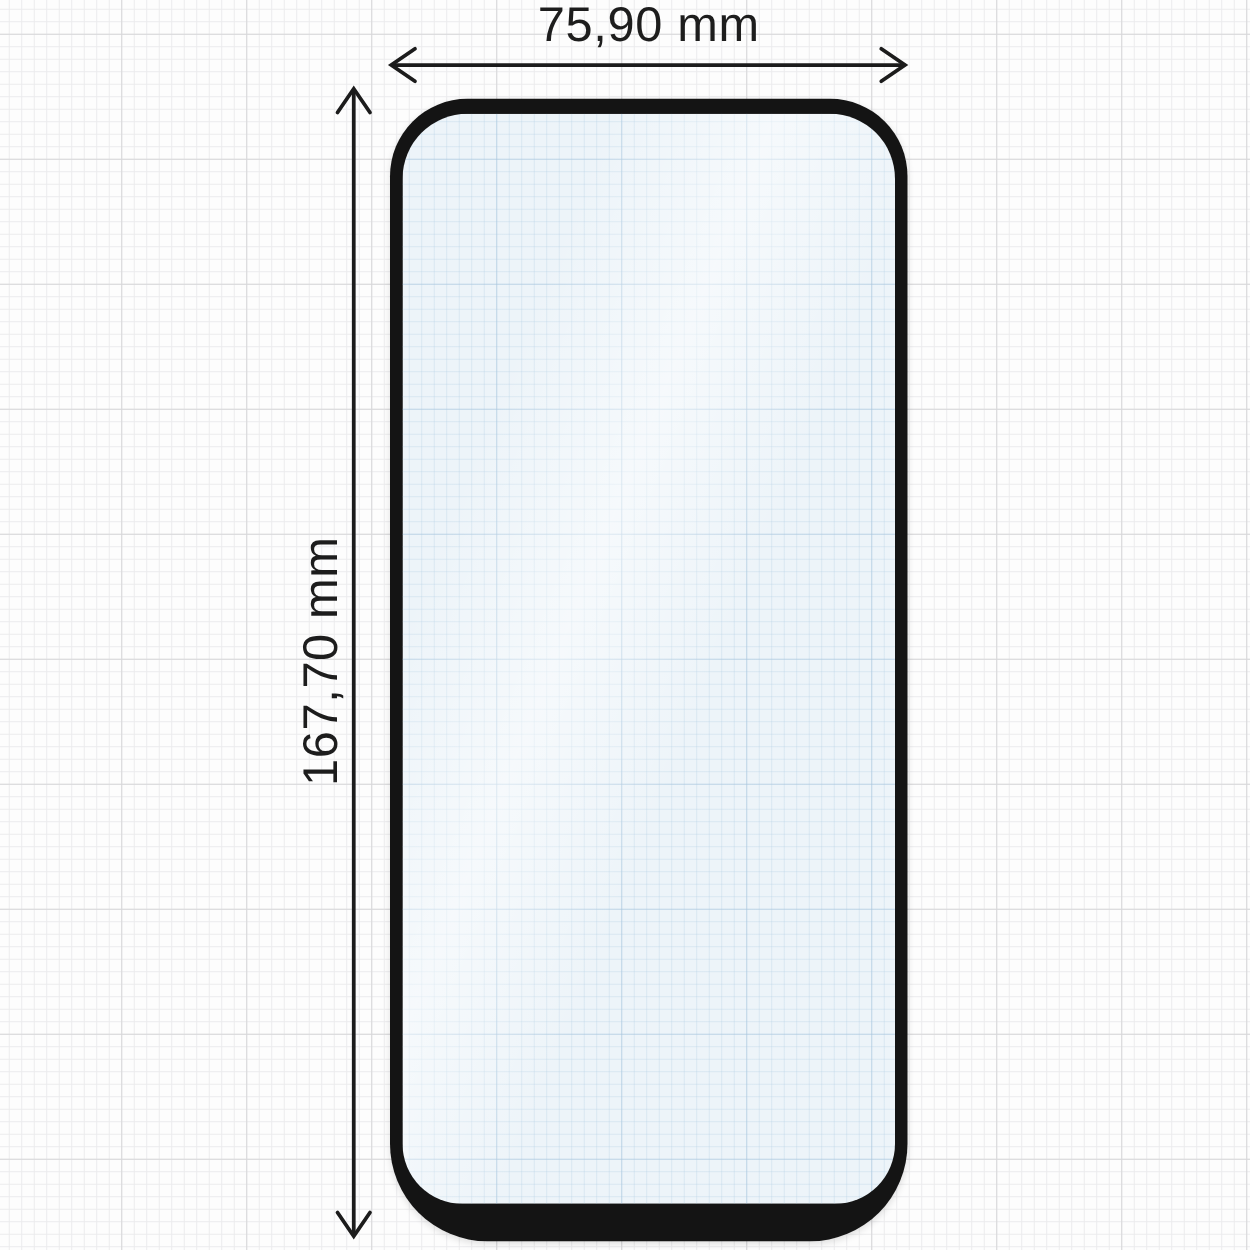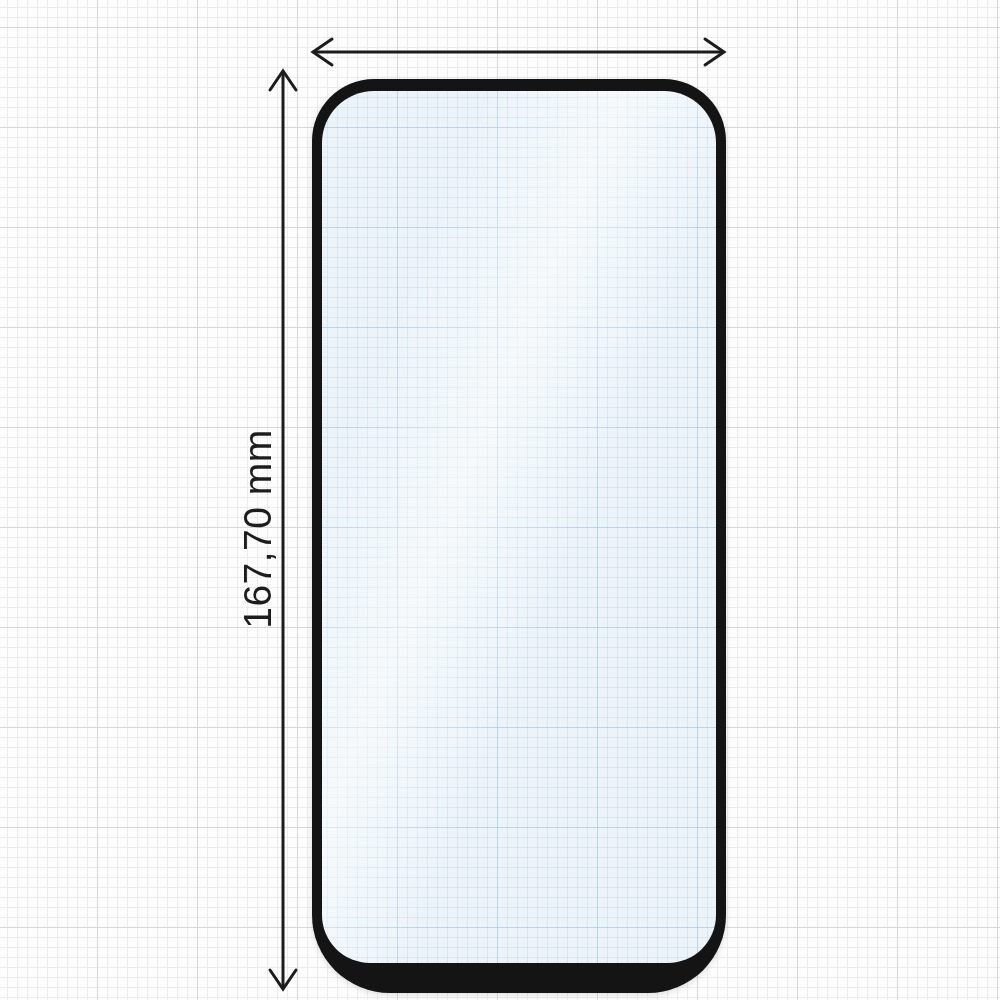--- a/index.html
+++ b/index.html
@@ -109,16 +109,17 @@
       <polyline points="332,39 313,52 332,65"></polyline>
       <polyline points="705,39 724,52 705,65"></polyline>
     </g>
     <g>
       <line x1="283" y1="74" x2="283" y2="986"></line>
       <polyline points="270,90 283,71 296,90"></polyline>
       <polyline points="270,970 283,989 296,970"></polyline>
     </g>
   </svg>
 
+  <div class="dim-label width-label">75,90 mm</div>
 
   <div class="dim-label height-label">167,70 mm</div>
 
 </div>
 
 </body></html>

